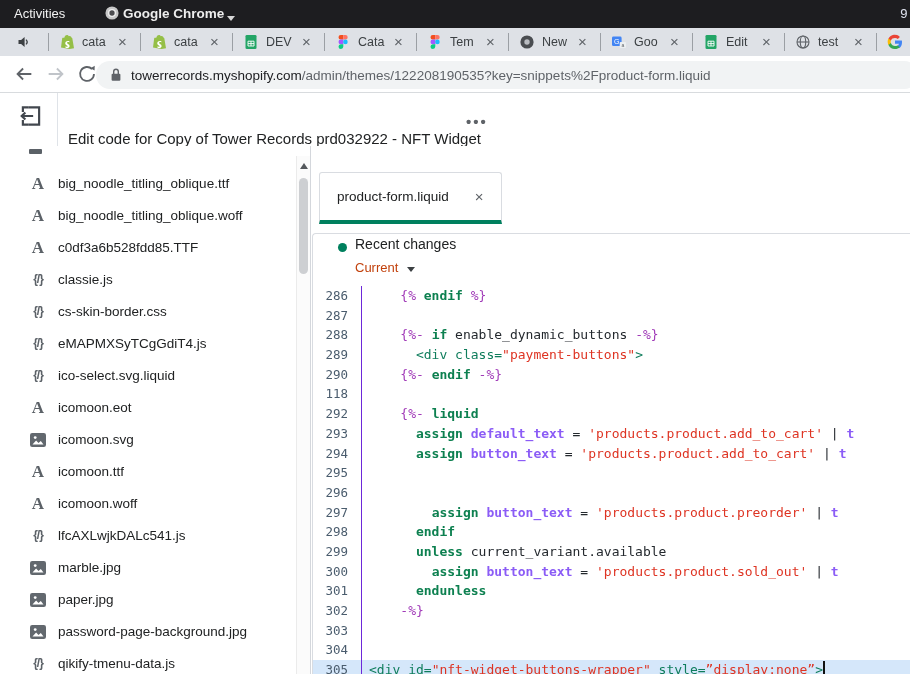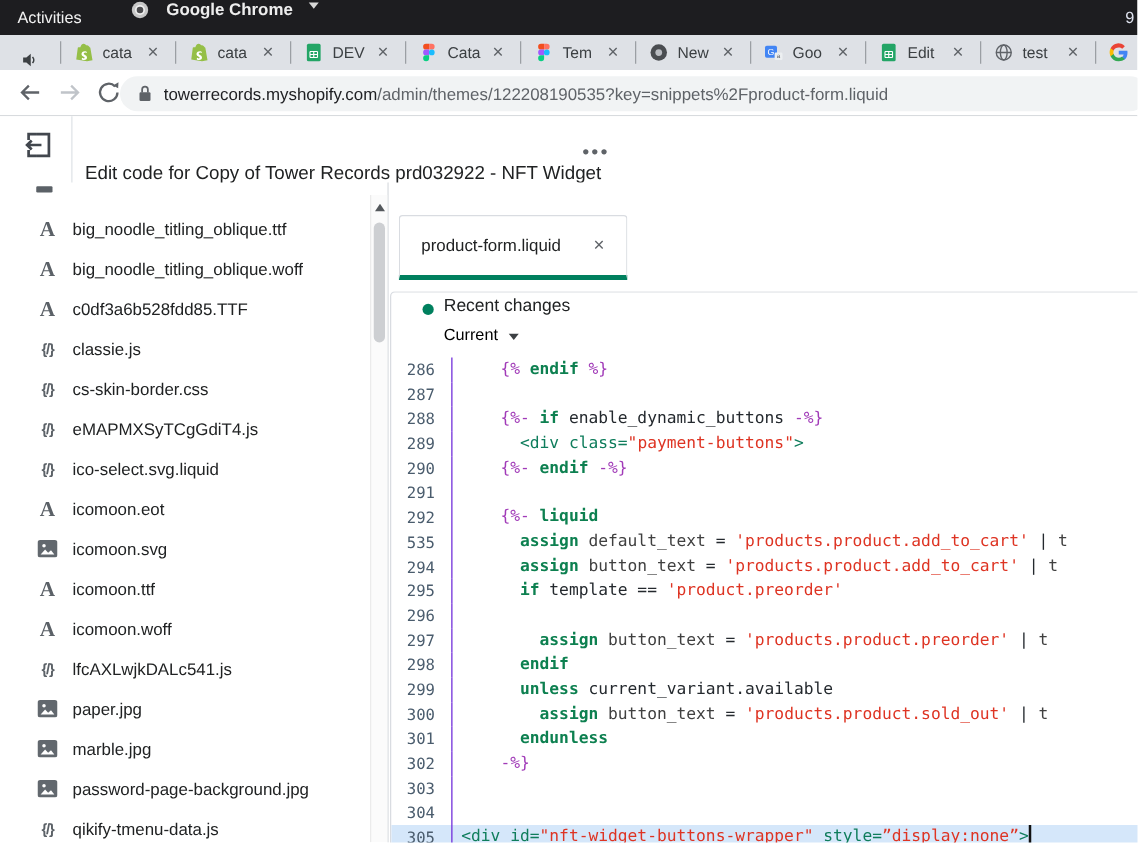--- a/index.html
+++ b/index.html
@@ -4,29 +4,29 @@
 <style>
   * { margin:0; padding:0; box-sizing:border-box; }
   html,body { width:910px; height:674px; overflow:hidden; background:#fff;
               font-family:"Liberation Sans", sans-serif; }
   #root { position:relative; width:910px; height:674px; overflow:hidden; }
 
   
   .gnome-bar { position:absolute; left:0; top:0; width:910px; height:28px;
                background:#1d1d20; color:#f2f2f2; overflow:hidden; }
   .gnome-activities { position:absolute; left:14px; top:0; line-height:28px; font-size:13px; cursor:default; }
-  .gnome-app { position:absolute; left:104px; top:0; height:21px; display:flex; align-items:flex-start; gap:13px; }
+  .gnome-app { position:absolute; left:104px; top:0; height:21px; display:flex; align-items:flex-end; gap:3px; }
   .gnome-app-label { font-size:13.5px; font-weight:700; color:#ededed; }
   .gnome-caret { width:0; height:0; border-left:4px solid transparent; border-right:4px solid transparent;
                  border-top:5px solid #d7d7d7; margin-top:2px; }
   .gnome-clock { position:absolute; right:-9px; top:0; line-height:28px; font-size:13px; color:#dfe3ef; white-space:pre; }
 
   
   .tabstrip { position:absolute; left:0; top:28px; width:910px; height:28px; background:#dee1e6;
-              display:flex; align-items:flex-end; overflow:hidden; }
+              display:flex; align-items:center; overflow:hidden; }
   .speaker-zone { width:48px; display:flex; justify-content:center; flex:none; }
   .btab { position:relative; width:92px; height:28px; flex:none; display:flex; align-items:center;
           padding-left:11px; cursor:pointer; }
   .btab::before { content:''; position:absolute; left:0; top:5px; width:1px; height:18px; background:#9b9fa4; }
   .favicon { width:16px; height:16px; flex:none; display:inline-flex; }
   .favicon svg { width:16px; height:16px; }
   .btab-label { font-size:12.5px; color:#3c4043; margin-left:7px; width:34px; overflow:hidden; white-space:nowrap; }
   .btab-close { font-size:15px; color:#5f6368; margin-left:2px; line-height:16px; cursor:pointer; }
 
   
@@ -72,34 +72,34 @@
             display:flex; align-items:center; padding:0 17px; cursor:pointer; }
   .ed-tab-label { font-size:13.5px; color:#202223; }
   .ed-tab-close { font-size:15px; color:#5f6368; margin-left:26px; cursor:pointer; }
 
   .cm-container { position:absolute; left:1px; top:87px; right:-2px; bottom:-2px; background:#fff;
                   border:1px solid #d9dce1; border-right:none; border-bottom:none; border-radius:4px 0 0 0;
                   overflow:hidden; }
   .cm-header { position:relative; height:52px; }
   .rc-dot { position:absolute; left:25px; top:9px; width:9px; height:9px; border-radius:50%; background:#00805e; }
   .rc-label { position:absolute; left:42px; top:2px; font-size:14px; color:#202223; }
-  .rc-version { position:absolute; left:42px; top:26px; font-size:13px; color:#000000; cursor:pointer; }
+  .rc-version { position:absolute; left:42px; top:26px; font-size:13px; color:#c2410c; cursor:pointer; }
   .rc-caret { display:inline-block; width:0; height:0; border-left:4.5px solid transparent;
               border-right:4.5px solid transparent; border-top:5.5px solid #3c4043; margin-left:9px; }
 
   .cm-code { font-family:"DejaVu Sans Mono","Liberation Mono",monospace; font-size:13px; }
   .cm-line { height:19.7px; line-height:19.7px; display:flex; white-space:pre; }
   .cm-line .ln { width:49px; flex:none; text-align:right; padding-right:13px; color:#4a5c6d;
                  border-right:1px solid #6d28d9; font-size:12.5px; }
   .cm-line .lc { padding-left:7px; }
   .cm-line.active { background:#d5e7fa; }
   .tok-plain { color:#24292e; }
   .tok-kw    { color:#0d8050; font-weight:700; }
   .tok-delim { color:#a13bb8; }
-  .tok-var   { color:#404040; }
+  .tok-var   { color:#8b5cf6;font-weight:bold; }
   .tok-str   { color:#de3423; }
   .tok-tag   { color:#0f7d5c; }
   .tok-attr  { color:#0f7d5c; }
   .caret { display:inline-block; width:2px; height:15px; background:#111; vertical-align:-2px; }
 </style>
 </head>
 <body>
 
 <div id="root">
 
@@ -336,29 +336,29 @@
         <div class="file-row">
           <span class="file-ico f-code">{/}</span>
           <span class="file-name">lfcAXLwjkDALc541.js</span>
         </div>
         <div class="file-row">
           <span class="file-ico"><svg viewBox="0 0 16 14">
               <rect width="16" height="14" rx="2.2" fill="#62686e"></rect>
               <circle cx="5.2" cy="4.6" r="1.4" fill="#fff"></circle>
               <path d="M2.5 11.5l3.6-4 2.4 2.6 2.3-2 2.7 3.4z" fill="#fff"></path>
             </svg></span>
-          <span class="file-name">paper.jpg</span>
+          <span class="file-name">marble.jpg</span>
         </div>
         <div class="file-row">
           <span class="file-ico"><svg viewBox="0 0 16 14">
               <rect width="16" height="14" rx="2.2" fill="#62686e"></rect>
               <circle cx="5.2" cy="4.6" r="1.4" fill="#fff"></circle>
               <path d="M2.5 11.5l3.6-4 2.4 2.6 2.3-2 2.7 3.4z" fill="#fff"></path>
             </svg></span>
-          <span class="file-name">marble.jpg</span>
+          <span class="file-name">paper.jpg</span>
         </div>
         <div class="file-row">
           <span class="file-ico"><svg viewBox="0 0 16 14">
               <rect width="16" height="14" rx="2.2" fill="#62686e"></rect>
               <circle cx="5.2" cy="4.6" r="1.4" fill="#fff"></circle>
               <path d="M2.5 11.5l3.6-4 2.4 2.6 2.3-2 2.7 3.4z" fill="#fff"></path>
             </svg></span>
           <span class="file-name">password-page-background.jpg</span>
         </div>
         <div class="file-row">
@@ -382,25 +382,25 @@
         <span class="rc-dot"></span>
         <span class="rc-label">Recent changes</span>
         <span class="rc-version"><span>Current</span><span class="rc-caret"></span></span>
       </div>
       <div class="cm-code" id="cm-code">
           <div class="cm-line"><span class="ln">286</span><span class="lc"><span class="tok-plain">    </span><span class="tok-delim">{%</span><span class="tok-plain"> </span><span class="tok-kw">endif</span><span class="tok-plain"> </span><span class="tok-delim">%}</span></span></div>
           <div class="cm-line"><span class="ln">287</span><span class="lc"></span></div>
           <div class="cm-line"><span class="ln">288</span><span class="lc"><span class="tok-plain">    </span><span class="tok-delim">{%-</span><span class="tok-plain"> </span><span class="tok-kw">if</span><span class="tok-plain"> enable_dynamic_buttons </span><span class="tok-delim">-%}</span></span></div>
           <div class="cm-line"><span class="ln">289</span><span class="lc"><span class="tok-plain">      </span><span class="tok-tag">&lt;div</span><span class="tok-plain"> </span><span class="tok-attr">class=</span><span class="tok-str">"payment-buttons"</span><span class="tok-tag">&gt;</span></span></div>
           <div class="cm-line"><span class="ln">290</span><span class="lc"><span class="tok-plain">    </span><span class="tok-delim">{%-</span><span class="tok-plain"> </span><span class="tok-kw">endif</span><span class="tok-plain"> </span><span class="tok-delim">-%}</span></span></div>
-          <div class="cm-line"><span class="ln">291</span><span class="lc"></span></div>
+          <div class="cm-line"><span class="ln">118</span><span class="lc"></span></div>
           <div class="cm-line"><span class="ln">292</span><span class="lc"><span class="tok-plain">    </span><span class="tok-delim">{%-</span><span class="tok-plain"> </span><span class="tok-kw">liquid</span></span></div>
-          <div class="cm-line"><span class="ln">535</span><span class="lc"><span class="tok-plain">      </span><span class="tok-kw">assign</span><span class="tok-plain"> </span><span class="tok-var">default_text</span><span class="tok-plain"> = </span><span class="tok-str">'products.product.add_to_cart'</span><span class="tok-plain"> | </span><span class="tok-var">t</span></span></div>
+          <div class="cm-line"><span class="ln">293</span><span class="lc"><span class="tok-plain">      </span><span class="tok-kw">assign</span><span class="tok-plain"> </span><span class="tok-var">default_text</span><span class="tok-plain"> = </span><span class="tok-str">'products.product.add_to_cart'</span><span class="tok-plain"> | </span><span class="tok-var">t</span></span></div>
           <div class="cm-line"><span class="ln">294</span><span class="lc"><span class="tok-plain">      </span><span class="tok-kw">assign</span><span class="tok-plain"> </span><span class="tok-var">button_text</span><span class="tok-plain"> = </span><span class="tok-str">'products.product.add_to_cart'</span><span class="tok-plain"> | </span><span class="tok-var">t</span></span></div>
-          <div class="cm-line"><span class="ln">295</span><span class="lc"><span class="tok-plain">      </span><span class="tok-kw">if</span><span class="tok-plain"> template == </span><span class="tok-str">'product.preorder'</span></span></div>
+          <div class="cm-line"><span class="ln">295</span></div>
           <div class="cm-line"><span class="ln">296</span></div>
           <div class="cm-line"><span class="ln">297</span><span class="lc"><span class="tok-plain">        </span><span class="tok-kw">assign</span><span class="tok-plain"> </span><span class="tok-var">button_text</span><span class="tok-plain"> = </span><span class="tok-str">'products.product.preorder'</span><span class="tok-plain"> | </span><span class="tok-var">t</span></span></div>
           <div class="cm-line"><span class="ln">298</span><span class="lc"><span class="tok-plain">      </span><span class="tok-kw">endif</span></span></div>
           <div class="cm-line"><span class="ln">299</span><span class="lc"><span class="tok-plain">      </span><span class="tok-kw">unless</span><span class="tok-plain"> current_variant.available</span></span></div>
           <div class="cm-line"><span class="ln">300</span><span class="lc"><span class="tok-plain">        </span><span class="tok-kw">assign</span><span class="tok-plain"> </span><span class="tok-var">button_text</span><span class="tok-plain"> = </span><span class="tok-str">'products.product.sold_out'</span><span class="tok-plain"> | </span><span class="tok-var">t</span></span></div>
           <div class="cm-line"><span class="ln">301</span><span class="lc"><span class="tok-plain">      </span><span class="tok-kw">endunless</span></span></div>
           <div class="cm-line"><span class="ln">302</span><span class="lc"><span class="tok-plain">    </span><span class="tok-delim">-%}</span></span></div>
           <div class="cm-line"><span class="ln">303</span><span class="lc"></span></div>
           <div class="cm-line"><span class="ln">304</span><span class="lc"></span></div>
           <div class="cm-line active"><span class="ln">305</span><span class="lc"><span class="tok-tag">&lt;div</span><span class="tok-plain"> </span><span class="tok-attr">id=</span><span class="tok-str">"nft-widget-buttons-wrapper"</span><span class="tok-plain"> </span><span class="tok-attr">style=</span><span class="tok-str">”display:none”</span><span class="tok-tag">&gt;</span><span class="caret"></span></span></div>

